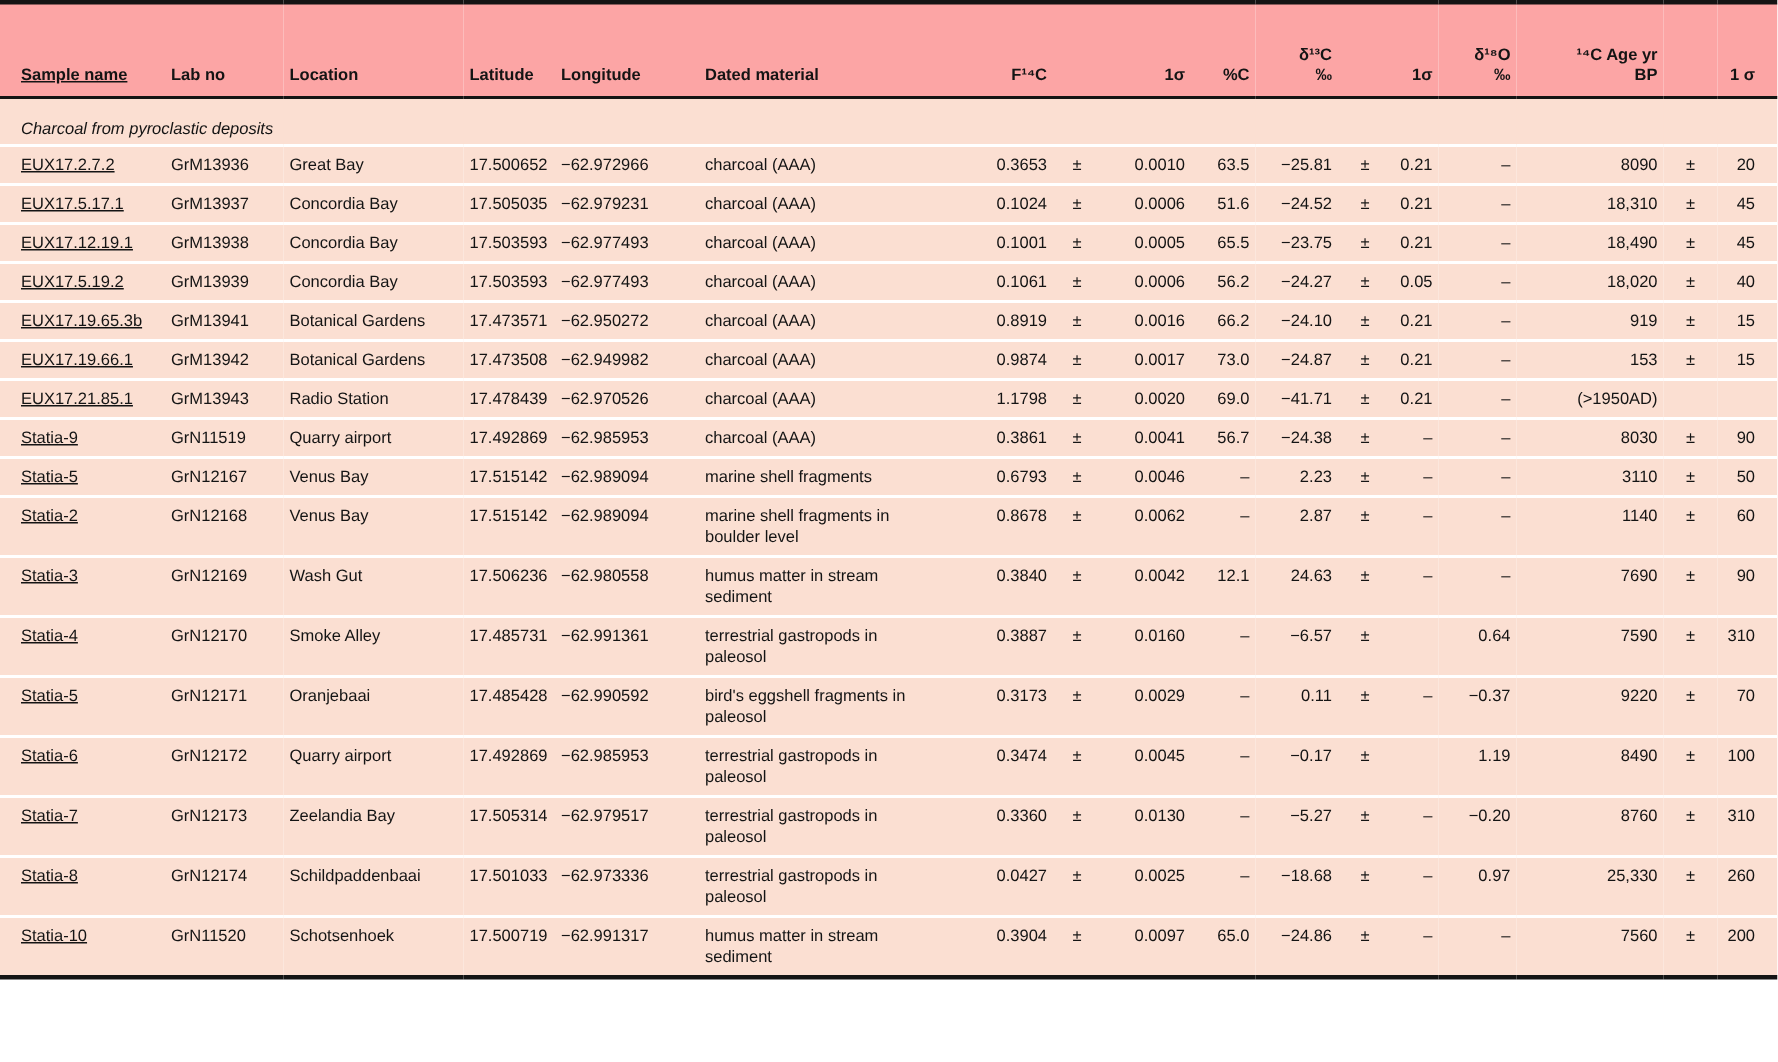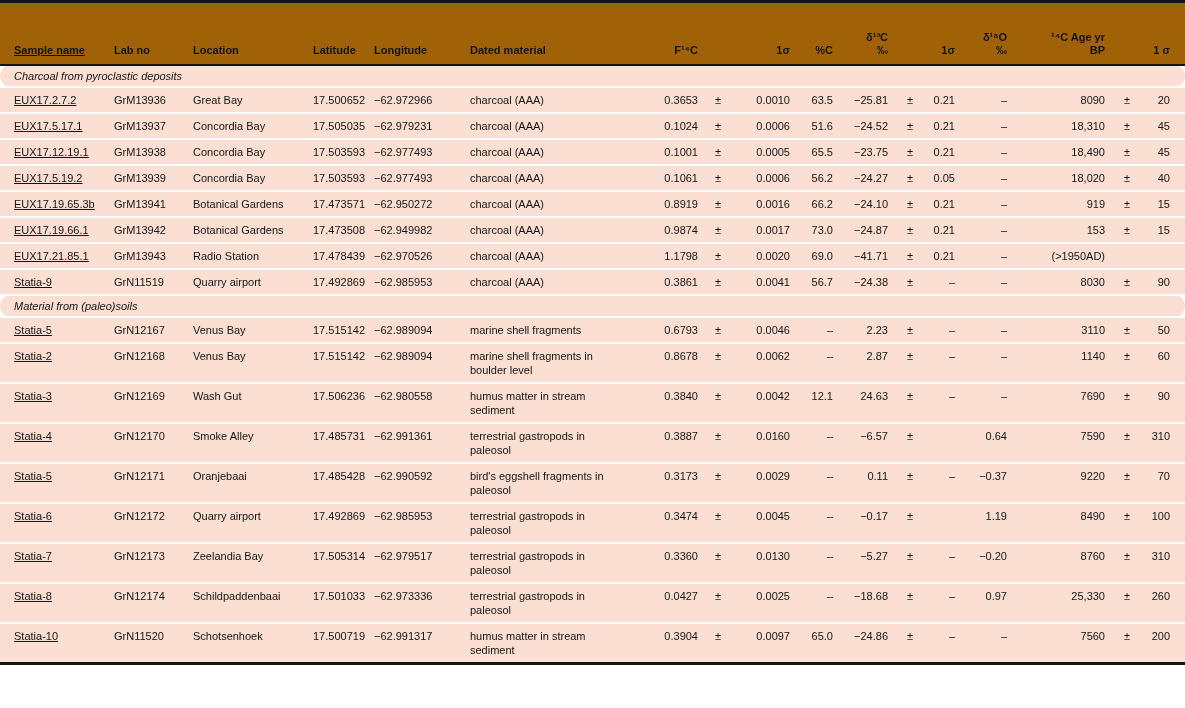--- a/index.html
+++ b/index.html
@@ -15,43 +15,42 @@
     table-layout: fixed;
     width: 1185px;
     color: #141414;
     font-size: 11px;
     border-top: 3px solid #141414;
     border-bottom: 3px solid #141414;
   }
 
   thead tr { height: 63px; }
   th {
-    background: #a16207;
+    background: #fca5a5;
     vertical-align: bottom;
     font-weight: 700;
     padding: 4px 4px 7px 4px;
     line-height: 13px;
     border-bottom: 2px solid #141414;
     white-space: nowrap;
   }
 
   tbody tr { border-bottom: 2px solid #ffffff; }
   tbody tr:last-child { border-bottom: 0; }
 
   td {
     background: #FBDFD2;
     vertical-align: top;
     padding: 5px 4px;
     line-height: 14px;
   }
 
   .section-row td {
     font-style: italic;
-    padding: 3px 4px 3px 14px;
-    border-radius: 11px;
+    padding: 13px 4px 3px 14px;
   }
 
   .ta-left { text-align: left; }
   .ta-right { text-align: right; }
   .ta-center { text-align: center; }
 
   th.c-sample, td.c-sample { padding-left: 14px; text-decoration: underline; }
   th.c-age_sig, td.c-age_sig { padding-right: 15px; text-align: right; }
   td.c-location { padding-right: 24px; }
   td.c-material { padding-right: 40px; }
@@ -287,23 +286,20 @@
           <td class="ta-right c-f14c_sig">0.0041</td>
           <td class="ta-right c-pc">56.7</td>
           <td class="ta-right c-d13c">−24.38</td>
           <td class="ta-center c-pm2">±</td>
           <td class="ta-right c-d13c_sig">–</td>
           <td class="ta-right c-d18o">–</td>
           <td class="ta-right c-age">8030</td>
           <td class="ta-center c-pm3">±</td>
           <td class="ta-right c-age_sig">90</td>
         </tr>
-        <tr class="section-row">
-          <td colspan="17">Material from (paleo)soils</td>
-        </tr>
         <tr>
           <td class="ta-left c-sample">Statia-5</td>
           <td class="ta-left c-lab">GrN12167</td>
           <td class="ta-left c-location">Venus Bay</td>
           <td class="ta-left c-lat">17.515142</td>
           <td class="ta-left c-lon">−62.989094</td>
           <td class="ta-left c-material">marine shell fragments</td>
           <td class="ta-right c-f14c">0.6793</td>
           <td class="ta-center c-pm1">±</td>
           <td class="ta-right c-f14c_sig">0.0046</td>

